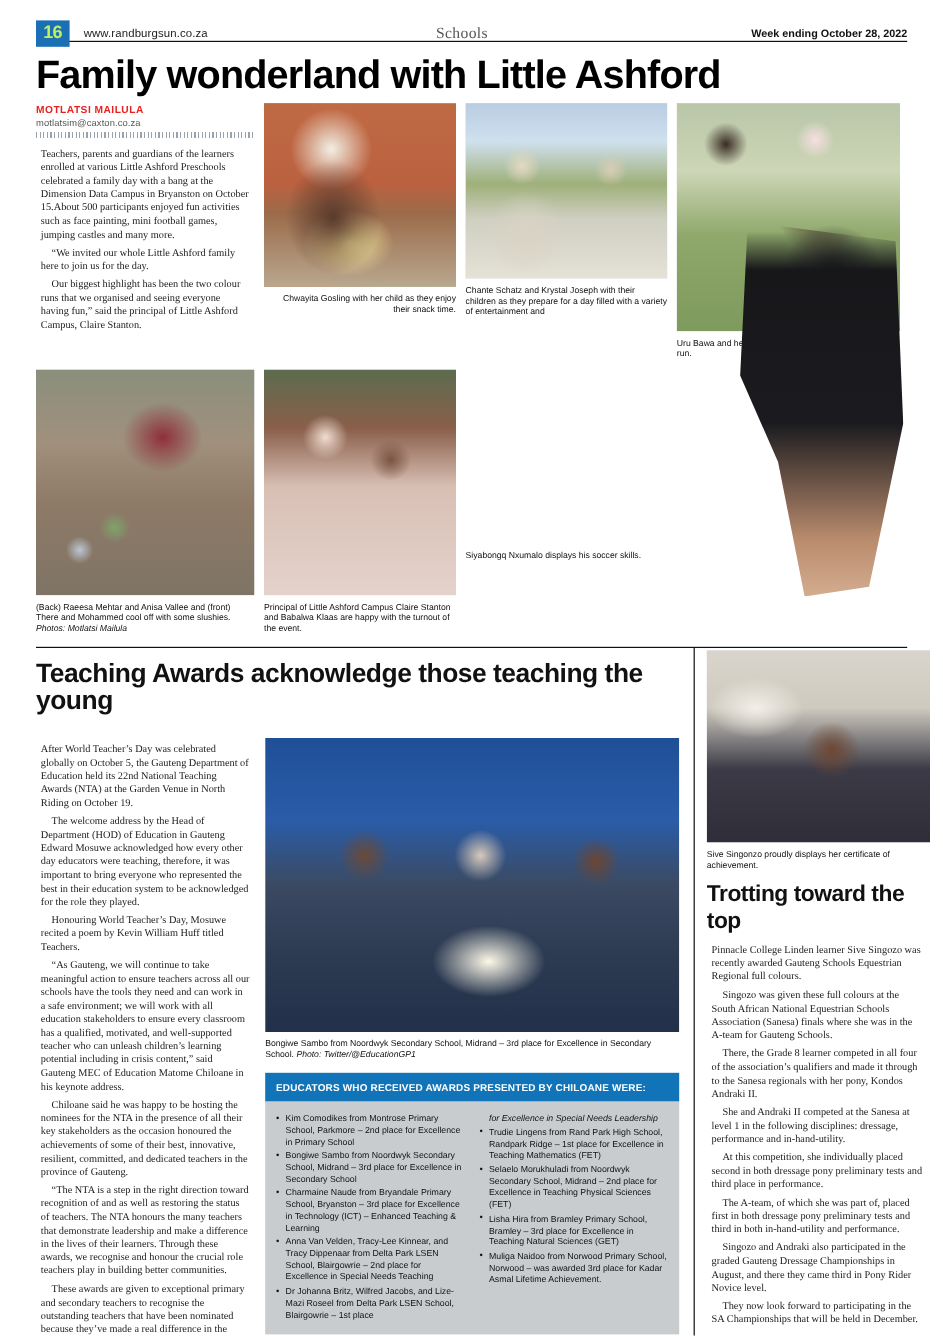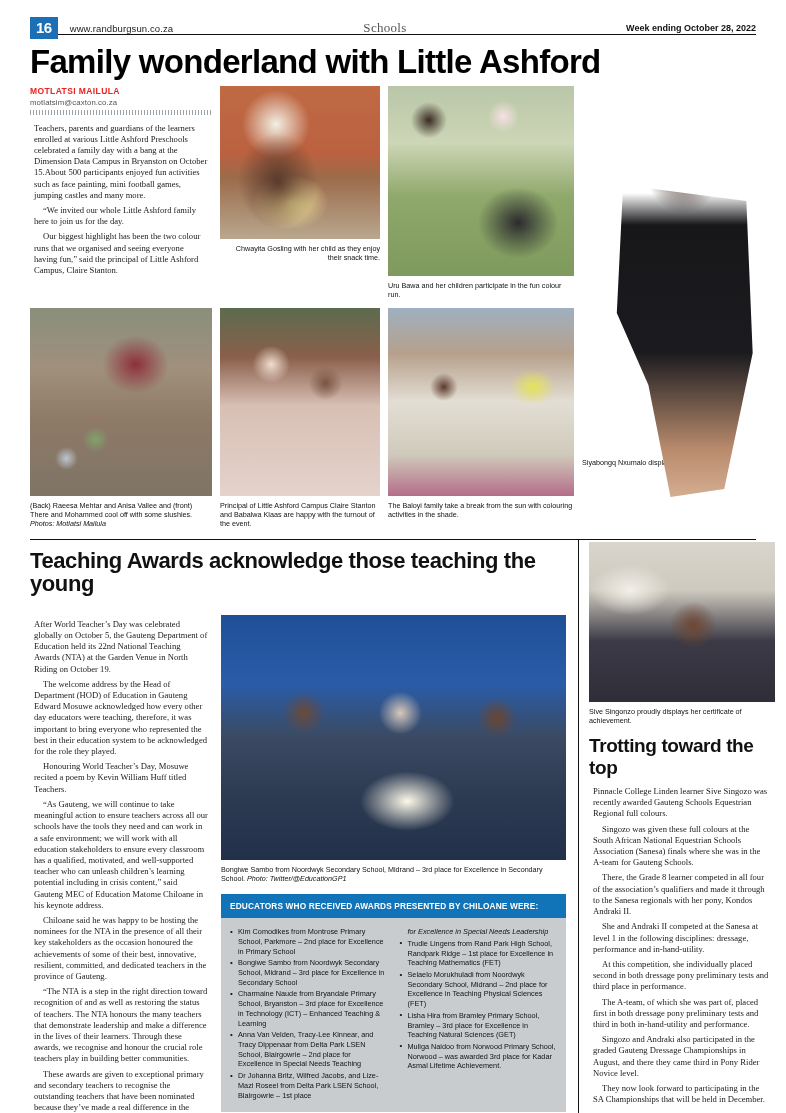--- a/index.html
+++ b/index.html
@@ -9,21 +9,21 @@
     background: #ffffff;
     font-family: "Liberation Sans", sans-serif;
     color: #111;
     overflow: hidden;
   }
   .page { position: relative; width: 786px; height: 1113px; padding: 0 30px; }
 
   
   .masthead { display:flex; align-items:center; padding-top: 26px; height: 30px; }
   .page-num {
-    background:#1b6fb5; color:#ffffff; font-weight:bold; font-size:15px;
+    background:#1b6fb5; color:#bef264; font-weight:bold; font-size:15px;
     line-height:19px; padding: 1px 6px 2px 6px; letter-spacing:-0.5px;
   }
   .site-url { font-size:9.5px; color:#222; margin-left:12px; letter-spacing:0.1px; }
   .section-name {
     position:absolute; left:0; right:16px; text-align:center; font-size:13px;
     color:#555; font-family:"Liberation Serif", serif; letter-spacing:0.3px;
     pointer-events:none;
   }
   .week-ending { margin-left:auto; font-size:9px; font-weight:bold; color:#111; }
   .rule-top { border-top:1.5px solid #111; margin-top:4px; }
@@ -149,20 +149,30 @@
           <div class="ph" style="background:
             radial-gradient(ellipse 40% 50% at 36% 62%, #5a3a2c 0%, rgba(90,58,44,0) 62%),
             radial-gradient(circle at 35% 25%, #f2efe4 0%, rgba(242,239,228,0) 22%),
             radial-gradient(ellipse 34% 26% at 44% 76%, #f4e79a 0%, rgba(244,231,154,0) 70%),
             linear-gradient(to bottom, #c06a44 0%, #bb6140 44%, #9b6b4a 60%, #b9a88f 100%),
             linear-gradient(to right, #b35f3d 0%, #c4704a 30%, #8fa06a 62%, #a8b27d 100%)"></div>
         </div>
         <div class="caption cap-under">Chwayita Gosling with her child as they enjoy their snack time.</div>
       </div>
 
+      <div class="col-p2">
+        <div class="photo" style="height:146px;">
+          <div class="ph" style="background:
+            radial-gradient(circle 22px at 28% 36%, #e4d9c0 0%, rgba(228,217,192,0) 70%),
+            radial-gradient(circle 20px at 72% 38%, #d8cdb4 0%, rgba(216,205,180,0) 70%),
+            radial-gradient(ellipse 26% 32% at 30% 74%, #d9d3c4 0%, rgba(217,211,196,0) 75%),
+            linear-gradient(to bottom, #b9cde2 0%, #cfe0ee 22%, #9fb07a 46%, #cfcfc2 66%, #e5e2d6 100%)"></div>
+        </div>
+        <div class="caption cap-under">Chante Schatz and Krystal Joseph with their children as they prepare for a day filled with a variety of entertainment and</div>
+      </div>
 
       <div class="col-p3">
         <div class="photo" style="height:190px;">
           <div class="ph" style="background:
             radial-gradient(ellipse 30% 26% at 70% 72%, #2b2b2e 0%, rgba(43,43,46,0) 72%),
             radial-gradient(circle 26px at 22% 18%, #3a2b22 0%, rgba(58,43,34,0) 70%),
             radial-gradient(circle 22px at 62% 16%, #f6dfe3 0%, rgba(246,223,227,0) 72%),
             linear-gradient(to bottom, #b9c6a8 0%, #cdd6b6 30%, #8fa86b 58%, #7e9a5c 100%)"></div>
         </div>
         <div class="caption cap-under">Uru Bawa and her children participate in the fun colour run.</div>
@@ -187,29 +197,20 @@
       <div class="r2b">
         <div class="photo" style="height:188px;">
           <div class="ph" style="background:
             radial-gradient(circle 26px at 32% 30%, #f0ddd0 0%, rgba(240,221,208,0) 72%),
             radial-gradient(circle 24px at 66% 40%, #7a5443 0%, rgba(122,84,67,0) 72%),
             linear-gradient(to bottom, #5c6b4e 0%, #8a5f4b 26%, #d8bfb4 52%, #e4d3cc 100%)"></div>
         </div>
         <div class="caption cap-under">Principal of Little Ashford Campus Claire Stanton and Babalwa Klaas are happy with the turnout of the event.</div>
       </div>
 
-      <div class="r2c">
-        <div class="photo" style="height:188px;">
-          <div class="ph" style="background:
-            radial-gradient(ellipse 18% 14% at 78% 42%, #e5e35a 0%, rgba(229,227,90,0) 68%),
-            radial-gradient(circle 20px at 30% 42%, #5b3b2c 0%, rgba(91,59,44,0) 70%),
-            linear-gradient(to bottom, #9fb0c0 0%, #b6a08c 24%, #e3ded4 50%, #cfcabb 78%, #b46e8a 100%)"></div>
-        </div>
-        <div class="caption cap-under">The Baloyi family take a break from the sun with colouring activities in the shade.</div>
-      </div>
 
       <div class="r2d">
         <div class="caption" style="margin-top:150px;">Siyabongq Nxumalo displays his soccer skills.</div>
       </div>
     </div>
   </div>
 
   <div class="photo" style="position:absolute; left:601px; top:105px; width:158px; height:400px; background:transparent;">
     <div class="ph" style="background:
       radial-gradient(ellipse 34% 16% at 52% 16%, #3a2a22 0%, rgba(58,42,34,0) 70%),

